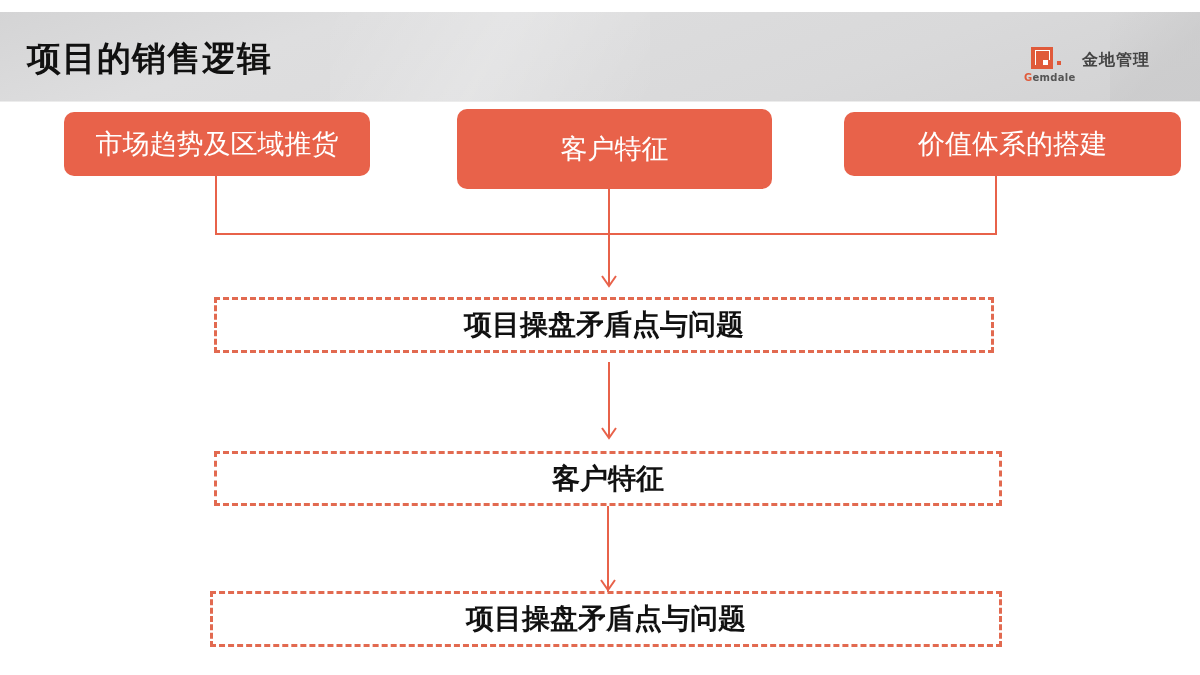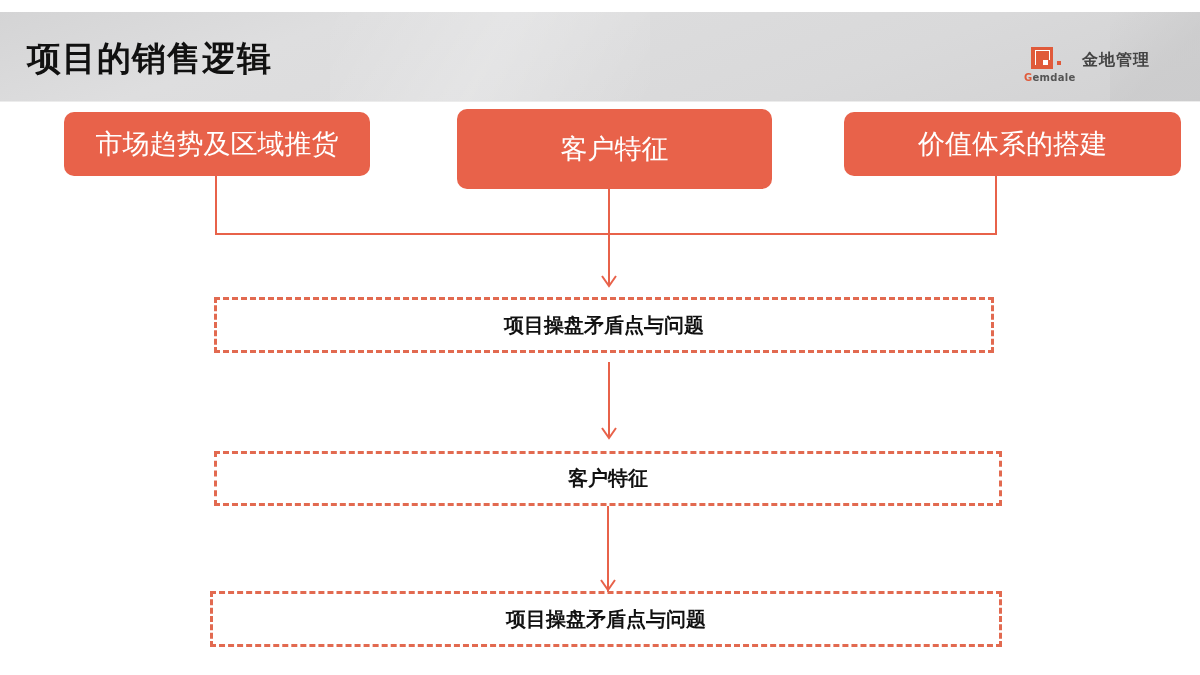--- a/index.html
+++ b/index.html
@@ -21,21 +21,21 @@
     .logo .mark .sq { position:absolute; left:12px; top:13px; width:5px; height:5px; background:#fff; }
     .logo .dot { position:absolute; left:33px; top:17px; width:4px; height:4px; background:#e05a3a; }
     .logo .en { position:absolute; left:0px; top:28px; font-size:10px; color:#555; font-weight:bold; letter-spacing:0.3px; }
     .logo .en .g { color:#e05a3a; }
     .logo .cn { position:absolute; left:46px; top:6px; font-size:16px; font-weight:bold; color:#444; letter-spacing:1px;margin-left:12px; }
 
     .pill { position:absolute; background:#e8624a; color:#fff; border-radius:10px;
       display:flex; align-items:center; justify-content:center; font-size:27px; }
     .line { position:absolute; background:#e8624a; }
     .dash { position:absolute; border:3px dashed #e26a50; box-sizing:border-box;
-      display:flex; align-items:center; justify-content:center; font-size:20px; font-weight:bold; color:#111; }
+      display:flex; align-items:center; justify-content:center; font-size:28px; font-weight:bold; color:#111; }
     svg.ah { position:absolute; overflow:visible; }
   </style>
 </head>
 <body>
 
 <div class="header">
   <div class="sheen"></div>
   <div class="shade"></div>
   <div class="title">项目的销售逻辑</div>
   <div class="logo">

